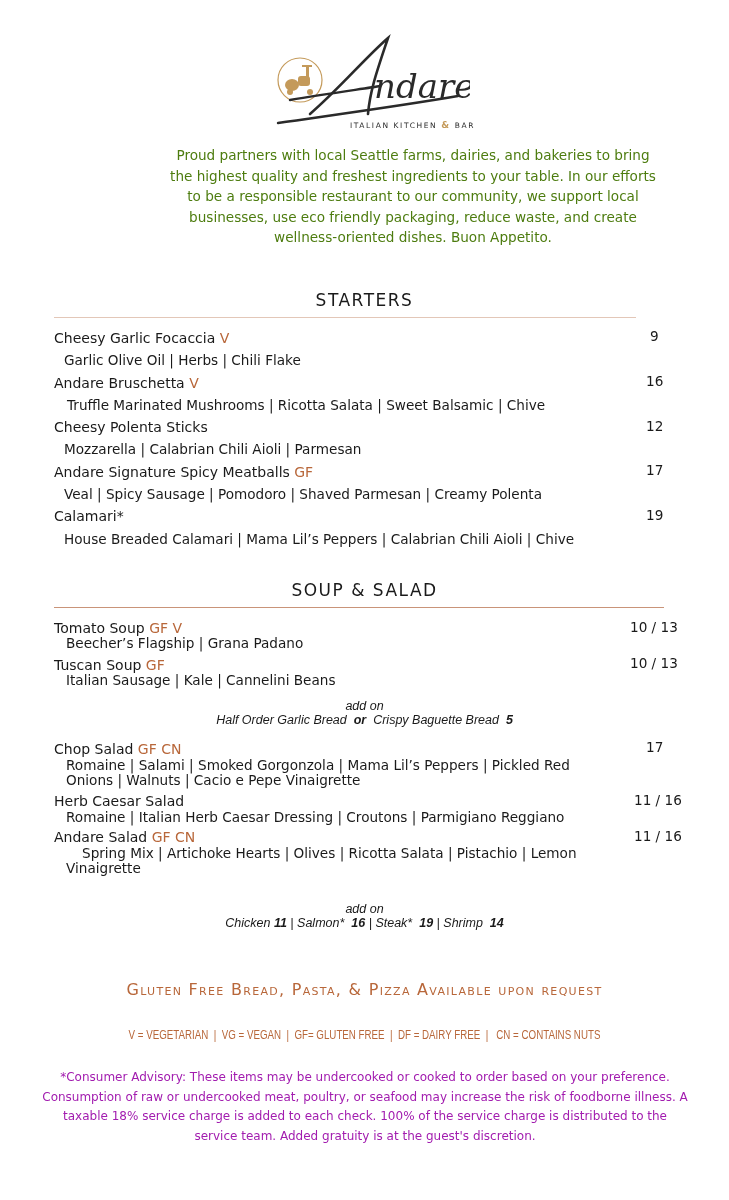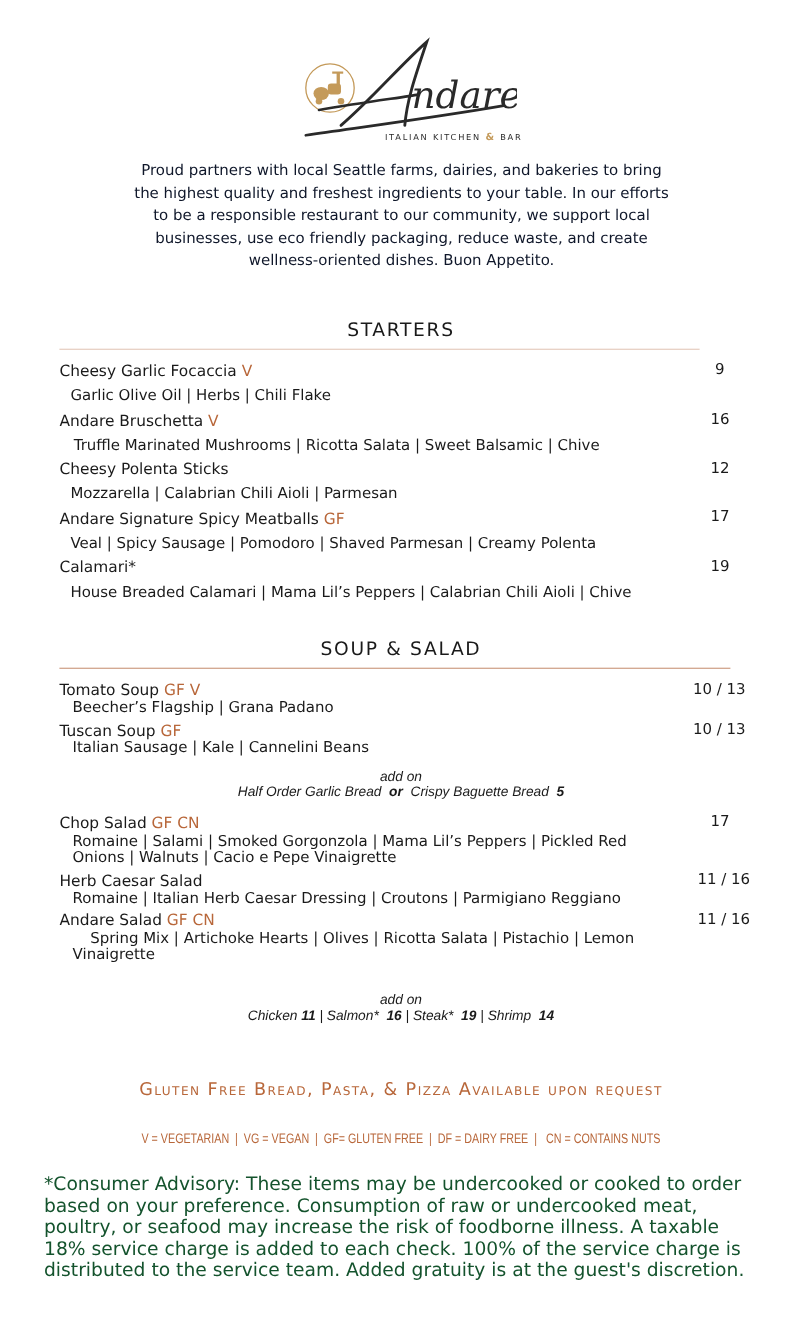--- a/index.html
+++ b/index.html
@@ -19,21 +19,21 @@
   .item-name { font-family: "DejaVu Sans", sans-serif; font-size: 14px; color: #1a1a1a; white-space: nowrap; }
   .item-desc { font-family: "DejaVu Sans", sans-serif; font-size: 13.6px; color: #1a1a1a; white-space: nowrap; }
   .tag { color: #b8673a; }
   .price { font-family: "DejaVu Sans", sans-serif; font-size: 13.6px; color: #1a1a1a; white-space: nowrap; }
 
   .addon { left: 0; width: 729px; text-align: center; font-family: "Liberation Sans", sans-serif; font-style: italic; font-size: 12.5px; line-height: 14px; color: #1a1a1a; }
   .addon b { font-weight: bold; }
 
   .gf-note { left: 0; width: 729px; text-align: center; font-family: "DejaVu Sans", sans-serif; font-variant: small-caps; font-size: 16px; letter-spacing: 1.3px; }
   .legend { left: 0; width: 729px; text-align: center; font-family: "Liberation Sans", sans-serif; font-size: 12.5px; transform: scaleX(0.78); transform-origin: center; letter-spacing: 0; }
-  .advisory { left: 40px; width: 650px; font-family: "DejaVu Sans", sans-serif; font-size: 17px; line-height: 19.5px; color: #14532d; }
+  .advisory { left: 40px; width: 650px; text-align: center; font-family: "DejaVu Sans", sans-serif; font-size: 12px; line-height: 19.5px; color: #a21caf; }
 </style>
 </head>
 <body>
 
 <div class="abs logo">
   <svg width="200" height="105" viewBox="0 0 200 105">
     <circle cx="30" cy="52" r="22" fill="none" stroke="#c49a5a" stroke-width="1.2"></circle>
     <g fill="#c49a5a">
       <ellipse cx="22" cy="57" rx="7" ry="6"></ellipse>
       <rect x="28" y="48" width="12" height="10" rx="3"></rect>
@@ -48,21 +48,21 @@
     <text x="104" y="70" font-family="DejaVu Serif, serif" font-style="italic" font-size="34" fill="#2a2a2a">ndare</text>
     <path d="M8 95 C70 86, 130 78, 188 68" fill="none" stroke="#2a2a2a" stroke-width="2.4" stroke-linecap="round"></path>
   </svg>
 </div>
 <div class="abs logo-tag">
   <span>ITALIAN KITCHEN</span>
   <span class="amp">&amp;</span>
   <span>BAR</span>
 </div>
 
-<div class="abs intro" style="color:#0f172a;">Proud partners with local Seattle farms, dairies, and bakeries to bring the highest quality and freshest ingredients to your table. In our efforts to be a responsible restaurant to our community, we support local businesses, use eco friendly packaging, reduce waste, and create wellness-oriented dishes. Buon Appetito.</div>
+<div class="abs intro" style="color:#4d7c0f;margin-left:48px;">Proud partners with local Seattle farms, dairies, and bakeries to bring the highest quality and freshest ingredients to your table. In our efforts to be a responsible restaurant to our community, we support local businesses, use eco friendly packaging, reduce waste, and create wellness-oriented dishes. Buon Appetito.</div>
 
 <div class="abs section-title" style="top:290px;">STARTERS</div>
 <div class="abs divider" style="left:54px; top:317px; width:582px; background:#e3c7b8;"></div>
 
 <div>
   <div class="abs item-name" style="left:54px; top:330px;"><span>Cheesy Garlic Focaccia</span> <span class="tag">V</span></div>
   <div class="abs price" style="left:650px; top:328px;">9</div>
   <div class="abs item-desc" style="left:64px; top:352px;">Garlic Olive Oil | Herbs | Chili Flake</div>
 
   <div class="abs item-name" style="left:54px; top:375px;"><span>Andare Bruschetta</span> <span class="tag">V</span></div>

